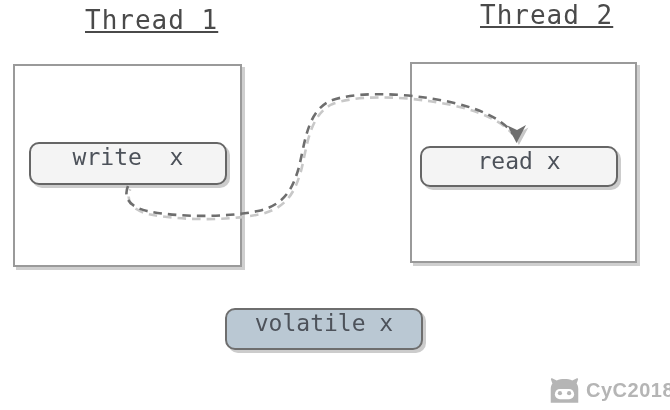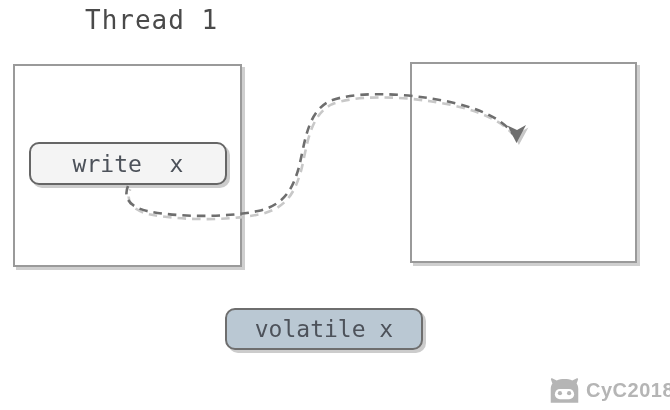--- a/index.html
+++ b/index.html
@@ -11,41 +11,42 @@
     overflow: hidden;
     font-family: "DejaVu Sans Mono", monospace;
   }
   .thread-title {
     position: absolute;
     font-size: 26px;
     line-height: 1;
     letter-spacing: 1px;
     color: #4a4a4a;
     white-space: pre;
+    text-decoration: underline;
   }
   .thread-title.t1 { left: 85px; top: 7px; }
   .thread-title.t2 { left: 480px; top: 2px; }
   .thread-box {
     position: absolute;
     background: #ffffff;
     border: 2px solid #9a9a9a;
     box-shadow: 3px 3px 0 0 #cfcfcf;
     box-sizing: border-box;
   }
   .thread-box.t1box { left: 13px; top: 64px; width: 229px; height: 203px; }
   .thread-box.t2box { left: 410px; top: 62px; width: 227px; height: 201px; }
   .action-box {
     position: absolute;
     box-sizing: border-box;
     border: 2px solid #666666;
     border-radius: 10px;
     background: #f4f4f4;
     box-shadow: 3px 3px 0 0 #cccccc;
     display: flex;
-    align-items: center;
+    align-items: flex-start;
     justify-content: center;
     font-size: 23px;
     color: #4d525a;
     white-space: pre;
   }
   .action-box.write { left: 29px;  top: 142px; width: 198px; height: 43px; }
   .action-box.read  { left: 420px; top: 146px; width: 198px; height: 41px; }
   .action-box.volatile {
     left: 225px; top: 308px; width: 198px; height: 42px;
     background: #bac8d3;
@@ -73,28 +74,32 @@
   }
   .watermark svg { display: block; }
 </style>
 </head>
 <body>
 
 <div class="canvas">
 
   <div class="thread-title t1">Thread 1</div>
 
+  <div class="thread-title t2">Thread 2</div>
 
   <div class="thread-box t1box"></div>
   <div class="thread-box t2box"></div>
 
   <div class="action-box write">
     <span>write  x</span>
   </div>
 
+  <div class="action-box read">
+    <span>read x</span>
+  </div>
 
   <svg class="arrow-layer" viewBox="0 0 670 410" xmlns="http://www.w3.org/2000/svg">
     <defs>
       <path id="hb-curve" d="M128,186
                C123,198 130,207 147,211
                C175,217 225,218 258,211
                C285,205 293,188 299,167
                C305,143 307,112 330,101
                C352,92 395,93 428,98
                C462,103 498,113 513,134"></path>

